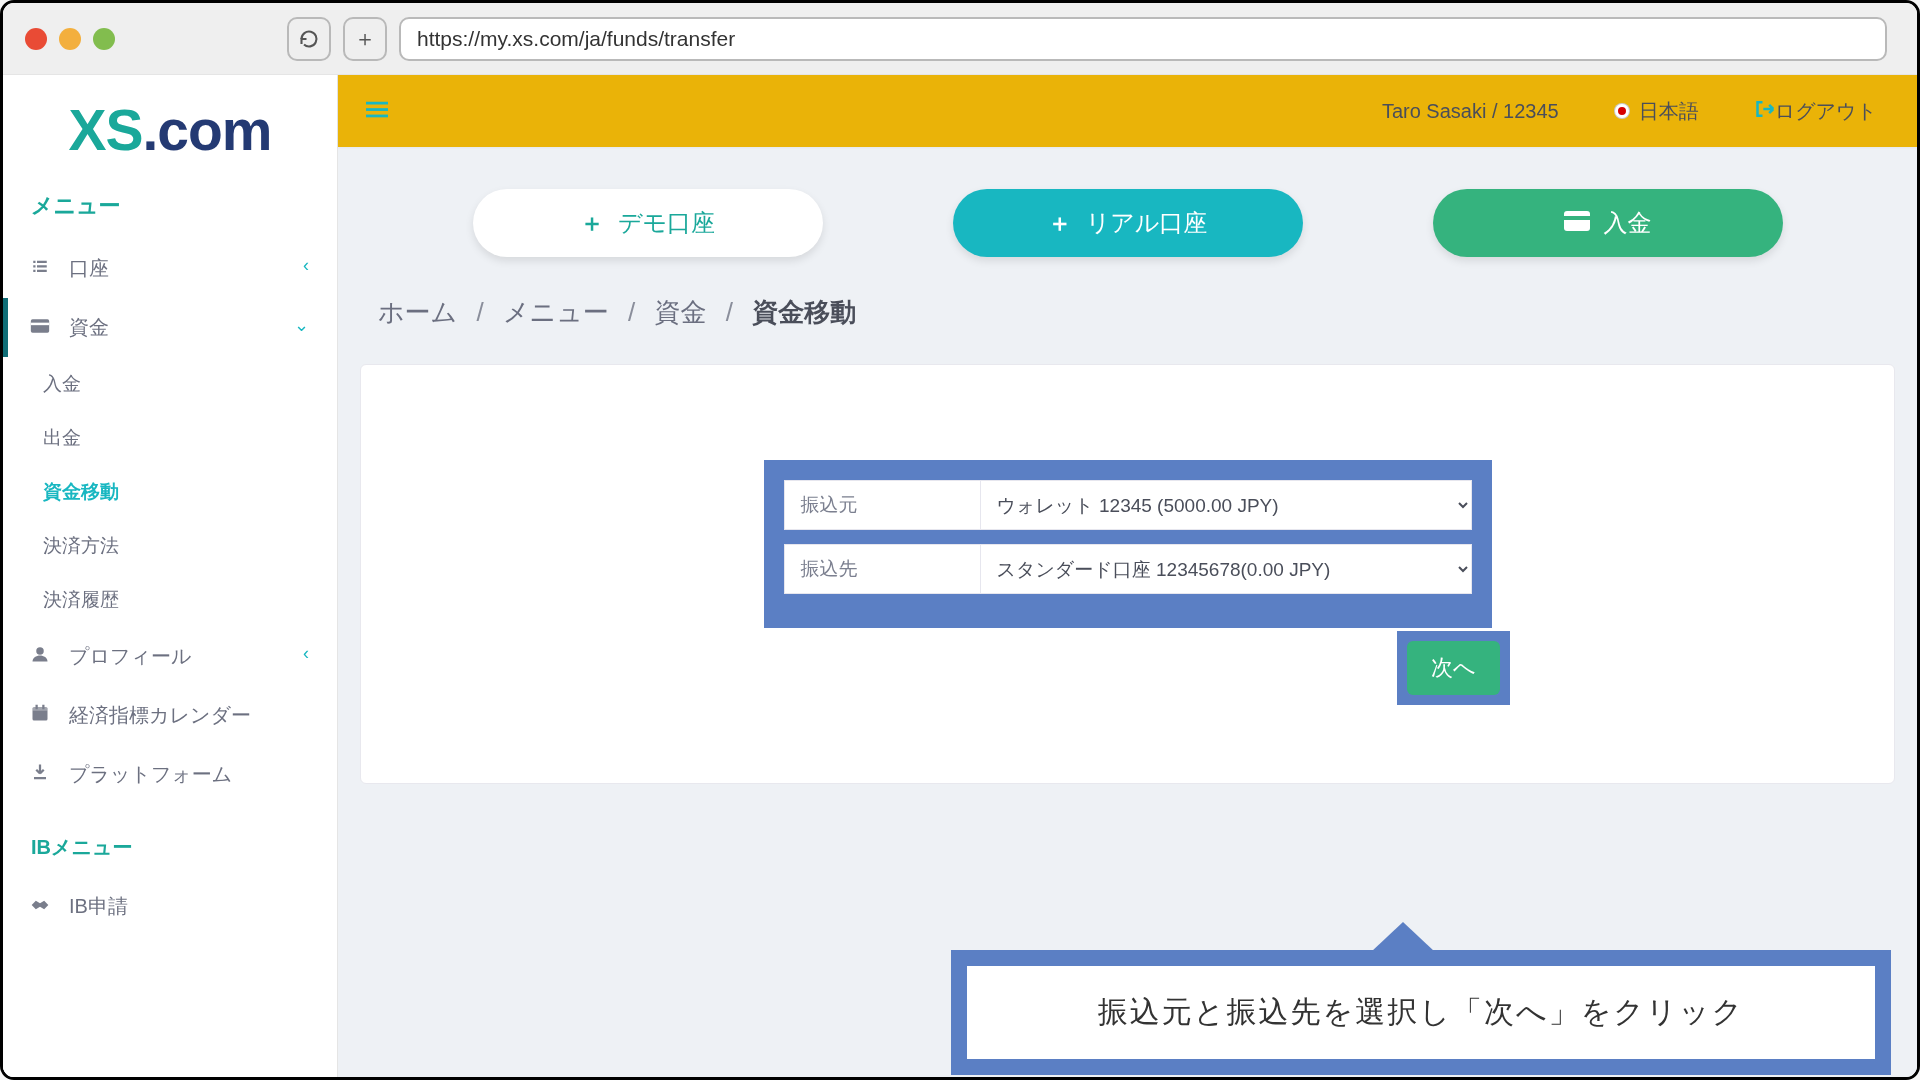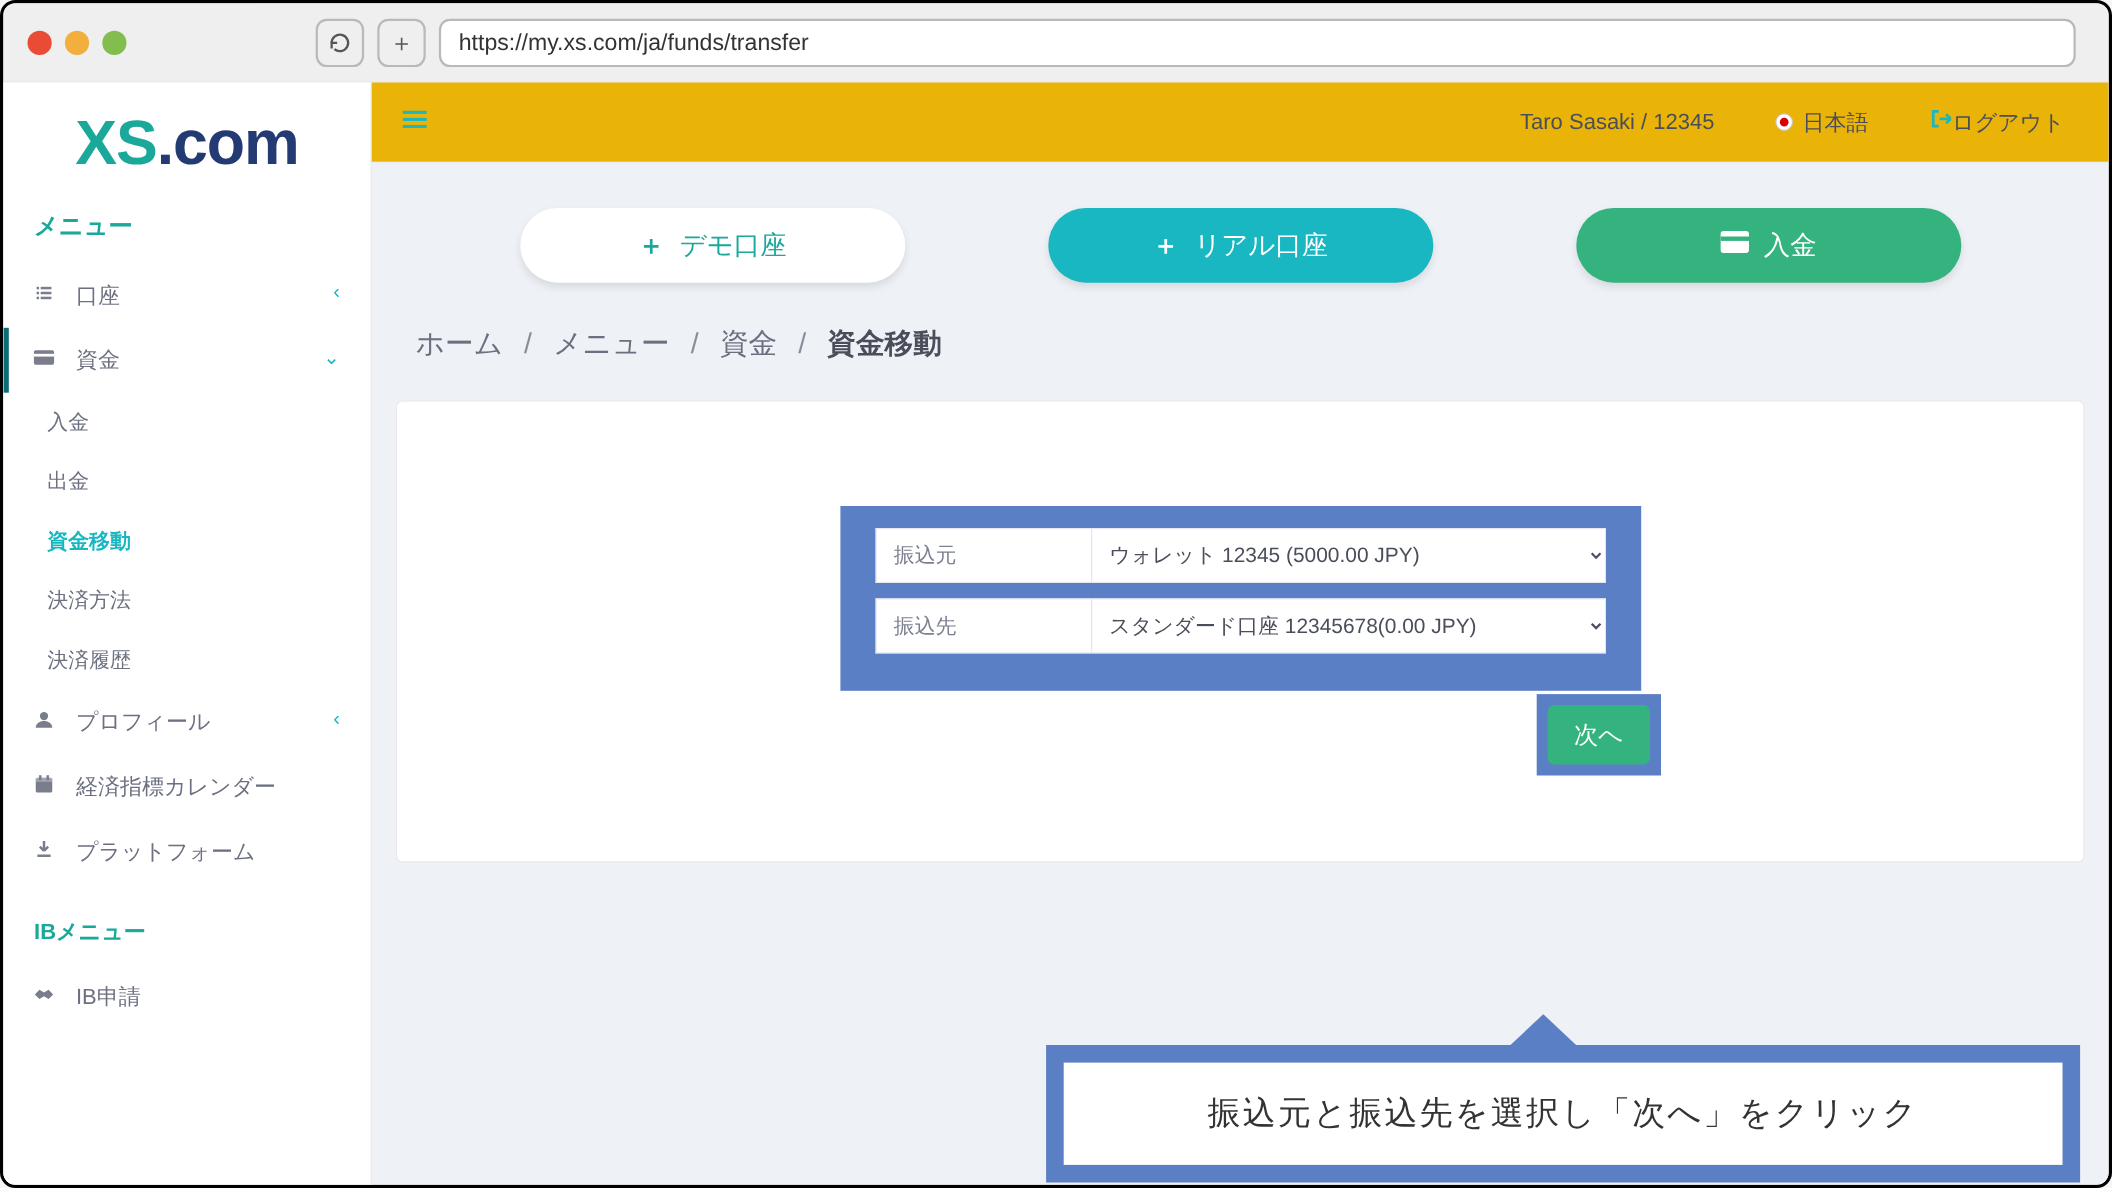--- a/index.html
+++ b/index.html
@@ -146,21 +146,21 @@
     border: 1px solid #e8e8ee;
     border-radius: 6px;
     padding: 95px 60px 110px;
     position: relative;
     min-height: 420px;
   }
   .form-highlight {
     width: 728px;
     margin: 0 auto;
     background: #5b7fc4;
-    padding: 20px 32px 20px;
+    padding: 20px 20px 20px;
     position: relative;
   }
   .form-row {
     display: flex;
     margin-bottom: 14px;
   }
   .form-row:last-of-type { margin-bottom: 0; }
   .form-label {
     width: 196px;
     background: #fff;

